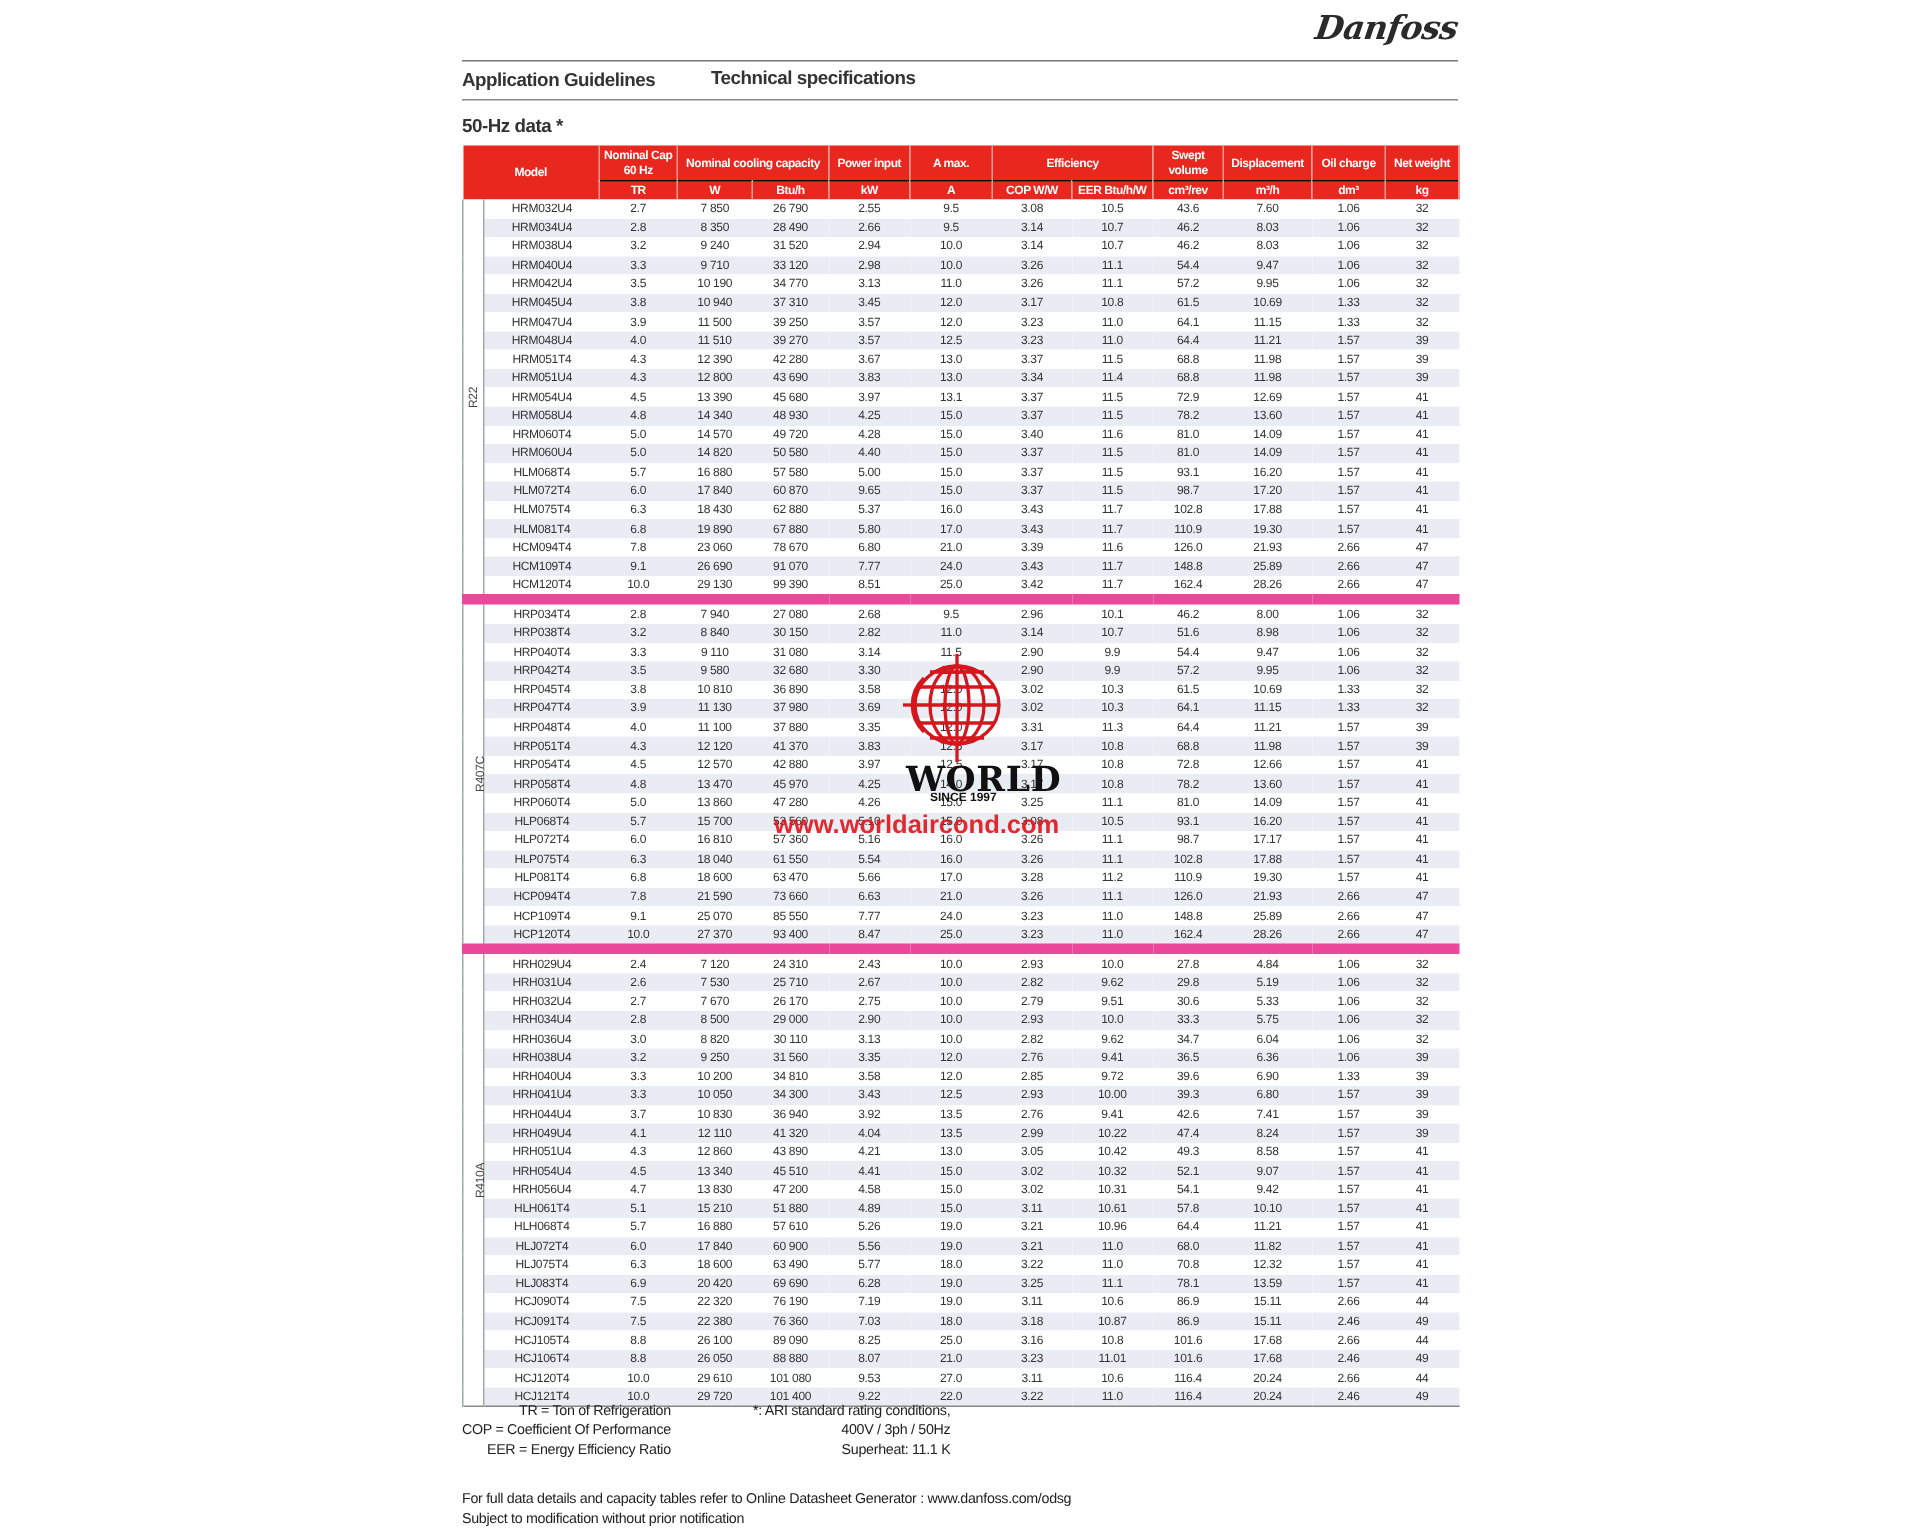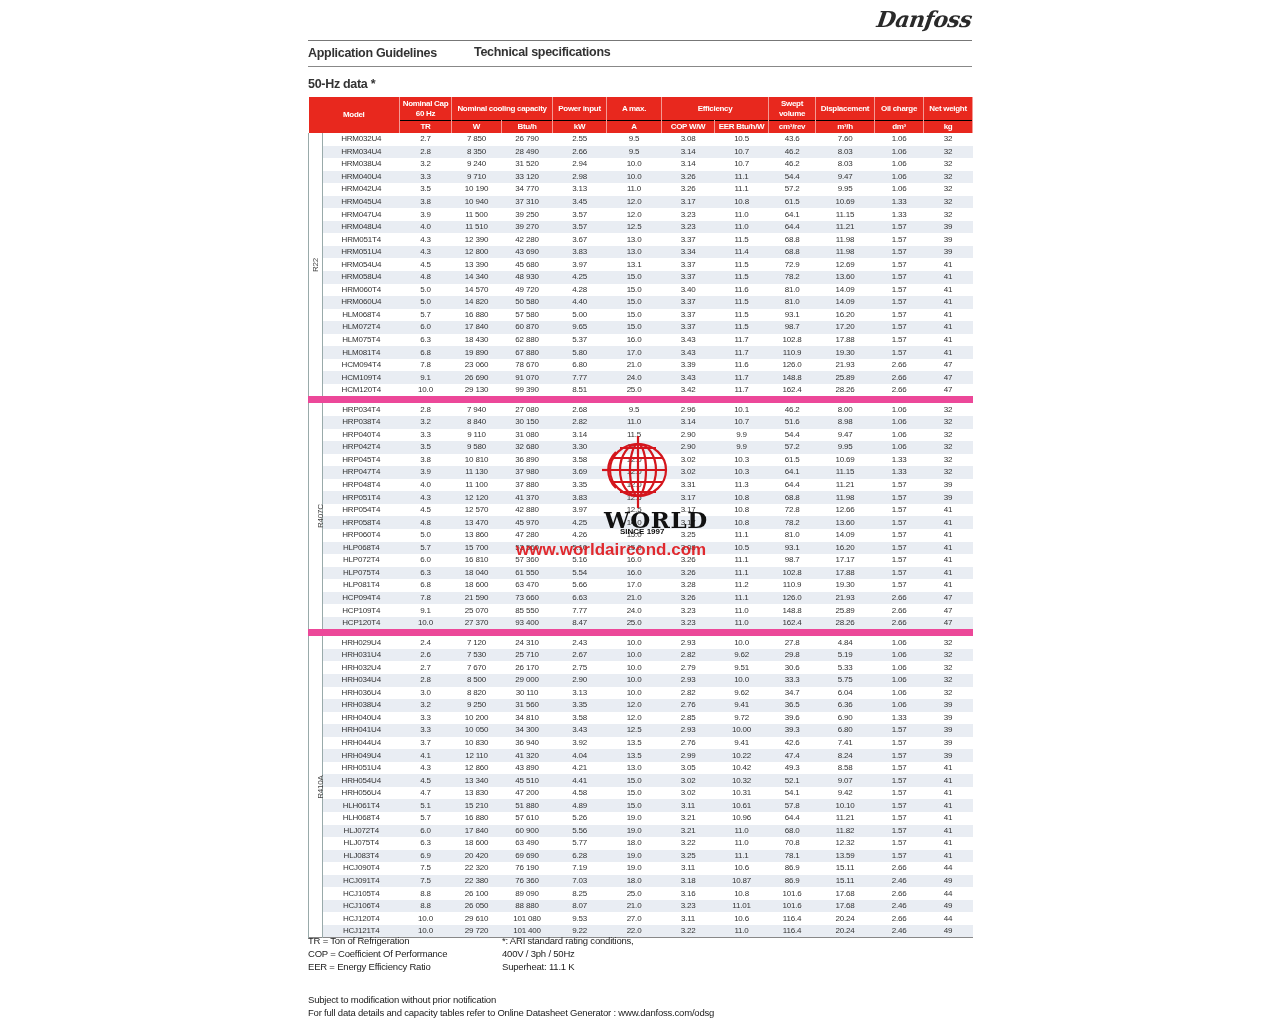--- a/index.html
+++ b/index.html
@@ -21,21 +21,21 @@
   table.spec tr.h1 th { height:23px; }
   table.spec tr.h2 th { height:12px; border-top:1px solid #000000; }
   table.spec td { height:12.55px; padding:0; text-align:center; line-height:12px; color:#333; white-space:nowrap; letter-spacing:-0.2px; }
   table.spec tr.row:nth-child(even) td.c { background:#e9edf3; }
   table.spec tr.row:nth-child(odd) td.c { background:#ffffff; }
   table.spec td.ref { border-left:1px solid #9aa; border-right:1px solid #9aa; background:#fff; width:14px; vertical-align:middle; }
   table.spec td.ref span { display:inline-block; transform:rotate(-90deg); font-size:8px; white-space:nowrap; color:#444; }
   table.spec tbody.grp { border-bottom:7px solid #ec4899; }
   table.spec tbody.grp.last { border-bottom:1.5px solid #888; }
 
-  .notes { position:absolute; top:934px; font-size:9.5px; line-height:13px; color:#222; letter-spacing:-0.2px; }
+  .notes { position:absolute; top:934px; font-size:9.5px; line-height:13px; color:#222; letter-spacing:-0.2px;text-align:right; }
   .n1 { left:0; } .n2 { left:194px; } .n3 { left:444px; }
   .foot { position:absolute; left:0; top:993px; font-size:9.5px; line-height:13px; color:#222; letter-spacing:-0.2px; }
 
   .wm { position:absolute; left:596px; top:432px; width:160px; height:130px; pointer-events:none; }
   .wm-globe { position:absolute; left:6px; top:0; width:68px; height:80px; }
   .wm-word { position:absolute; left:8px; top:74px; font-family:"DejaVu Serif", serif; font-weight:bold; font-size:23px; color:#111; letter-spacing:0.5px; }
   .wm-since { position:absolute; left:24px; top:95px; font-size:8px; color:#111; font-weight:bold; }
   .wm-url { position:absolute; left:-80px; top:108px; font-weight:bold; font-size:17px; color:#e0191e; white-space:nowrap; opacity:0.92; }
 </style>
 </head>
@@ -989,22 +989,22 @@
     <div>TR = Ton of Refrigeration</div>
     <div>COP = Coefficient Of Performance</div>
     <div>EER = Energy Efficiency Ratio</div>
   </div>
   <div class="notes n2">
     <div>*: ARI standard rating conditions,</div>
     <div>400V / 3ph / 50Hz</div>
     <div>Superheat: 11.1 K</div>
   </div>
   <div class="foot">
+    <div>For full data details and capacity tables refer to Online Datasheet Generator : www.danfoss.com/odsg</div>
     <div>Subject to modification without prior notification</div>
-    <div>For full data details and capacity tables refer to Online Datasheet Generator : www.danfoss.com/odsg</div>
   </div>
 </div>
 
 <div class="wm">
   <svg class="wm-globe" viewBox="0 0 68 80">
     <g fill="none" stroke="#d4161d" stroke-width="2.2">
       <ellipse cx="36" cy="38" rx="28" ry="26"></ellipse>
       <ellipse cx="36" cy="38" rx="18" ry="26"></ellipse>
       <ellipse cx="36" cy="38" rx="8" ry="26"></ellipse>
       <line x1="8" y1="38" x2="64" y2="38"></line>

